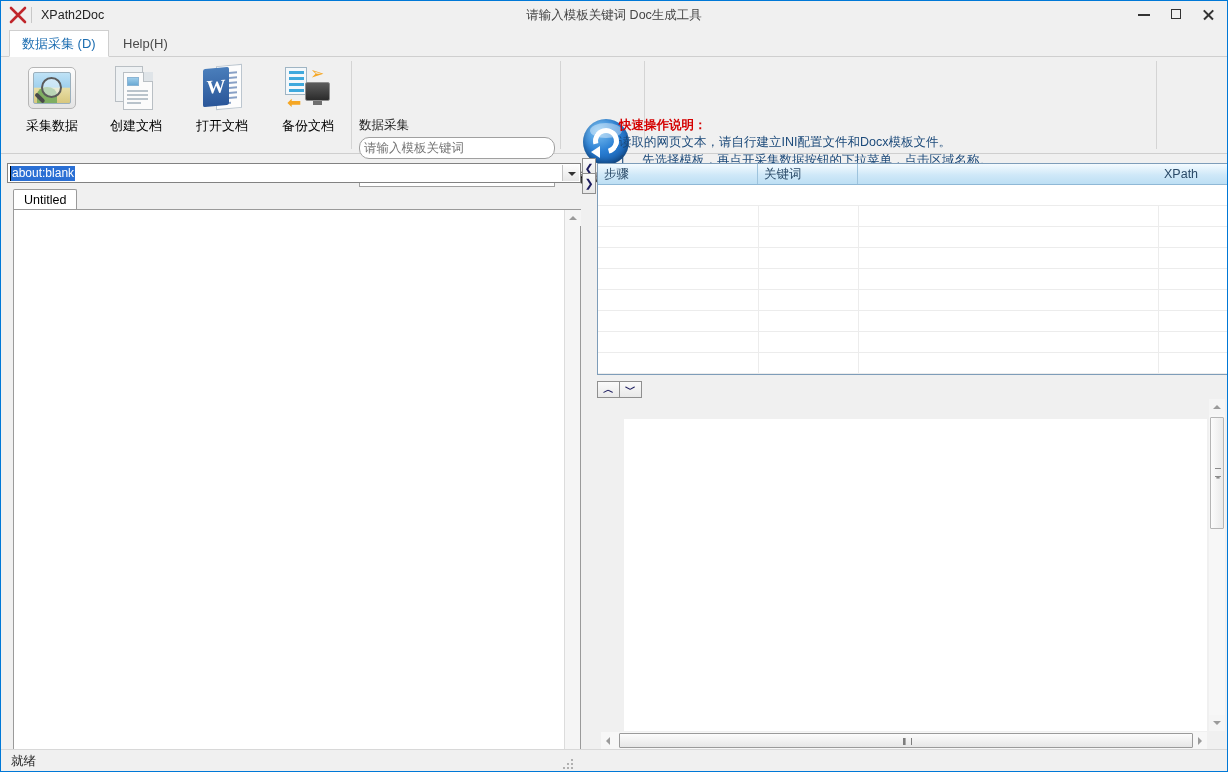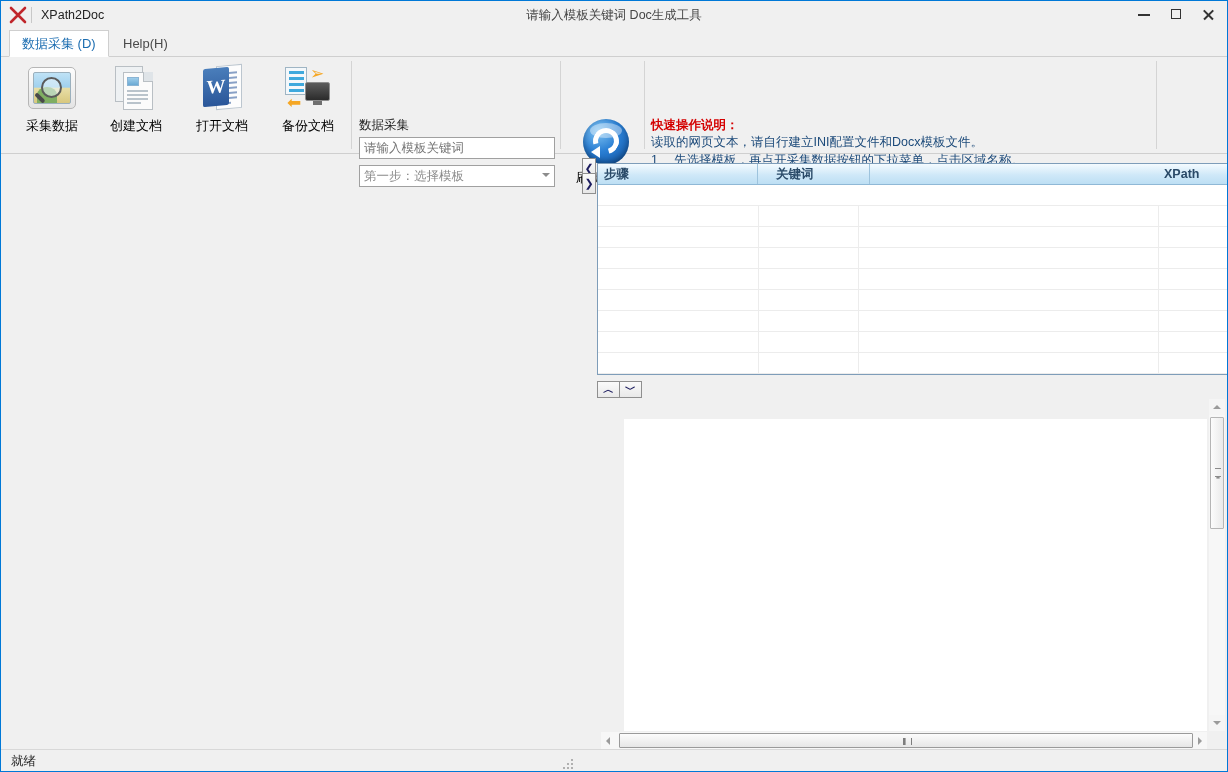--- a/index.html
+++ b/index.html
@@ -159,21 +159,21 @@
   .ic-backup .arr-bl{left:2px;top:28px;}
 
   
   .tplgroup{position:absolute;left:358px;top:60px;width:200px;height:84px;}
   .tplgroup .glbl{font-size:12.5px;color:#222;line-height:16px;}
   .tpl-input,.tpl-select{
     position:absolute;left:0;width:196px;height:22px;box-sizing:border-box;
     border:1px solid #a0a0a0;background:#fff;font-size:12.5px;color:#8a8a8a;
     padding:0 4px;line-height:20px;font-family:inherit;
   }
-  .tpl-input{top:20px;}
+  .tpl-input{top:20px;border-radius:10px;}
   .tpl-select{top:48px;}
   .tpl-select .arw{
     position:absolute;right:4px;top:7px;width:0;height:0;
     border-left:4px solid transparent;border-right:4px solid transparent;
     border-top:4px solid #8c8c8c;}
 
   
   #tool-refresh{position:absolute;left:566px;top:56px;width:70px;height:88px;
     text-align:center;cursor:default;}
   .ic-refresh{
@@ -188,21 +188,21 @@
     position:absolute;left:10px;top:9px;width:26px;height:26px;border-radius:50%;
     border:5px solid #fff;border-bottom-color:transparent;box-sizing:border-box;
     transform:rotate(30deg);}
   .ic-refresh .tip{
     position:absolute;left:8px;top:27px;width:0;height:0;
     border-top:6px solid transparent;border-bottom:6px solid transparent;
     border-right:9px solid #fff;}
   .rf-lbl{position:absolute;left:0;top:56px;width:70px;font-size:13px;color:#000;}
 
   
-  .instr{position:absolute;left:650px;top:60px;width:500px;}
+  .instr{position:absolute;left:618px;top:60px;width:500px;}
   .instr .hdr{font-size:12.5px;color:#d40000;font-weight:bold;line-height:17px;}
   .instr .row{font-size:12.5px;color:#1c4a7a;line-height:17.5px;white-space:nowrap;}
 
   
   .browser-pane{
     position:absolute;left:6px;top:160px;width:574px;height:588px;
   }
   .addr{
     position:absolute;left:0;top:2px;width:574px;height:20px;box-sizing:border-box;
     border:1px solid #828282;background:#fff;
@@ -259,21 +259,21 @@
     position:absolute;left:596px;top:162px;width:632px;height:212px;
     background:#fff;border:1px solid #7e9db9;box-sizing:border-box;overflow:hidden;
   }
   .grid .hdr-row{
     position:absolute;left:0;top:0;height:21px;width:100%;
     background:linear-gradient(#f4fbff,#cfe8f8 55%,#bddff4 100%);
     border-bottom:1px solid #8fb8d6;box-sizing:border-box;}
   .grid .hc{
     position:absolute;top:0;height:20px;line-height:20px;
     font-size:12.5px;color:#2a4a68;padding-left:6px;box-sizing:border-box;
-    border-right:1px solid #9dc3dd;white-space:nowrap;overflow:hidden;cursor:default;font-weight:bold;}
+    border-right:1px solid #9dc3dd;white-space:nowrap;overflow:hidden;cursor:default;}
   .grid .body{position:absolute;left:0;top:21px;width:100%;bottom:0;}
   .grid .r{position:absolute;left:0;width:100%;height:21px;
     border-bottom:1px solid #ececec;box-sizing:border-box;}
   .grid .vline{position:absolute;top:21px;bottom:0;width:1px;background:#ececec;}
 
   .navbtn{
     position:absolute;top:380px;width:23px;height:17px;
     background:linear-gradient(#fafafa,#e9e9e9);
     border:1px solid #8f8f8f;box-sizing:border-box;cursor:default;
     text-align:center;line-height:15px;font-size:11px;color:#1b1b5e;font-weight:bold;
@@ -445,28 +445,47 @@
       <div class="hdr">快速操作说明：</div>
       <div class="row">读取的网页文本，请自行建立INI配置文件和Docx模板文件。</div>
       <div class="row">1、 先选择模板，再点开采集数据按钮的下拉菜单，点击区域名称。</div>
       <div class="row">2、 在浏览器窗口找到需要采集的页面。点击采集数据按钮。</div>
       <div class="row">3、 依次选择下拉菜单中的不同部分直至采集完成。点击创建文档。</div>
     </div>
 
     <div class="vsep" style="left:1155px"></div>
   </div>
 
+  <div class="browser-pane">
+    <div class="addr">
+      <span class="caret"></span>
+      <span class="val">about:blank</span>
+      <span class="dd"></span>
+    </div>
+    <div class="btabs">
+      <div class="rest"></div>
+      <div class="btab">Untitled</div>
+    </div>
+    <div class="bview">
+      <div class="vscroll">
+        <div class="sb-arrow up">
+            <span class="tri"></span>
+          </div>
+
+      </div>
+    </div>
+  </div>
 
   <div class="splitbtn" id="split-left">❮</div>
   <div class="splitbtn" id="split-right">❯</div>
 
   <div class="grid">
     <div class="hdr-row">
       <div class="hc" style="left:0;width:160px">步骤</div>
-      <div class="hc" style="left:172px;width:100px">关键词</div>
+      <div class="hc" style="left:160px;width:100px">关键词</div>
       <div class="hc" style="left:560px;width:72px">XPath</div>
     </div>
     <div class="body" id="grid-body">
         <div class="r" style="top: 168px;"></div>
         <div class="r" style="top: 147px;"></div>
         <div class="r" style="top: 126px;"></div>
         <div class="r" style="top: 105px;"></div>
         <div class="r" style="top: 84px;"></div>
         <div class="r" style="top: 63px;"></div>
         <div class="r" style="top: 42px;"></div>

